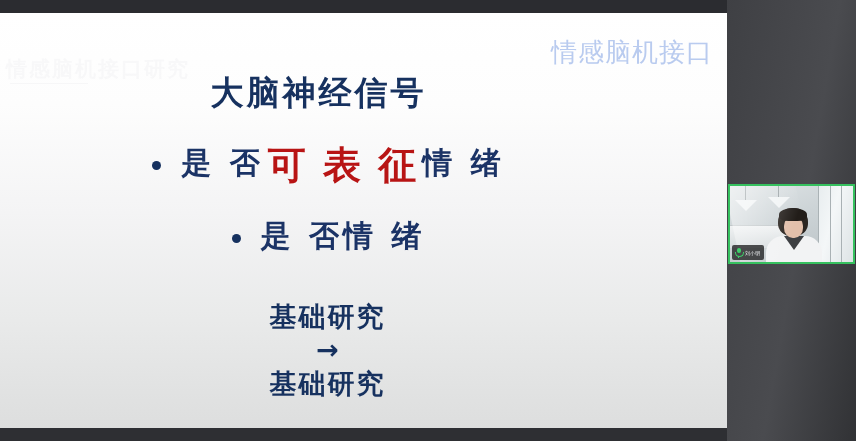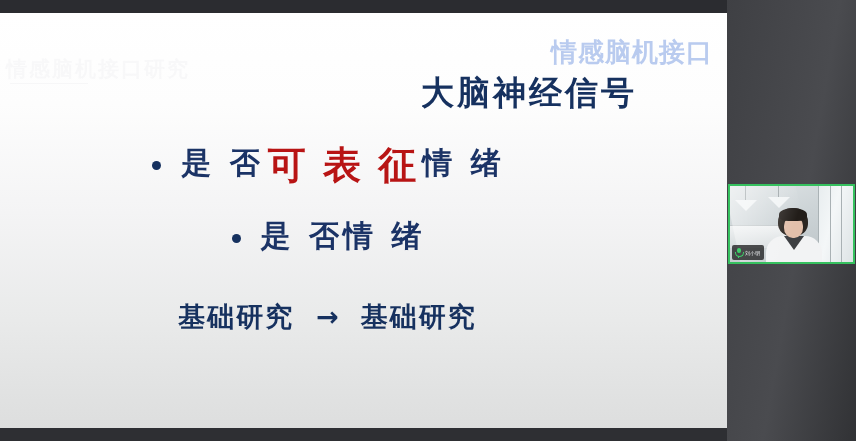--- a/index.html
+++ b/index.html
@@ -67,32 +67,32 @@
     left: 10px; top: 70px;
     width: 78px; height: 1px;
     background: rgba(120,125,135,0.05);
   }
 
   
   #slide-header {
     position: absolute;
     right: 14px; top: 22px;
     font-size: 26px;
-    font-weight: 700;
+    font-weight: 400;
     letter-spacing: 1px;
     color: #b9cbef;
     white-space: nowrap;
   }
 
   
   #slide-title {
     position: absolute;
     left: 0; top: 58px;
     width: 727px;
-    text-align: right;
+    text-align: center;
     padding-right: 90px;
     box-sizing: border-box;
     font-size: 33px;
     font-weight: 700;
     letter-spacing: 3px;
     color: #16315f;
     white-space: nowrap;
   }
 
   
@@ -140,20 +140,21 @@
   #slide-footer {
     position: absolute;
     left: 0; top: 286px;
     width: 727px;
     display: flex;
     align-items: center;
     justify-content: center;
     padding-right: 72px;
     box-sizing: border-box;
     white-space: nowrap;
+    flex-direction: column;
   }
   .footer-text {
     font-size: 27px;
     font-weight: 700;
     letter-spacing: 2px;
     color: #16315f;
   }
   #footer-arrow {
     font-size: 27px;
     font-weight: 700;

